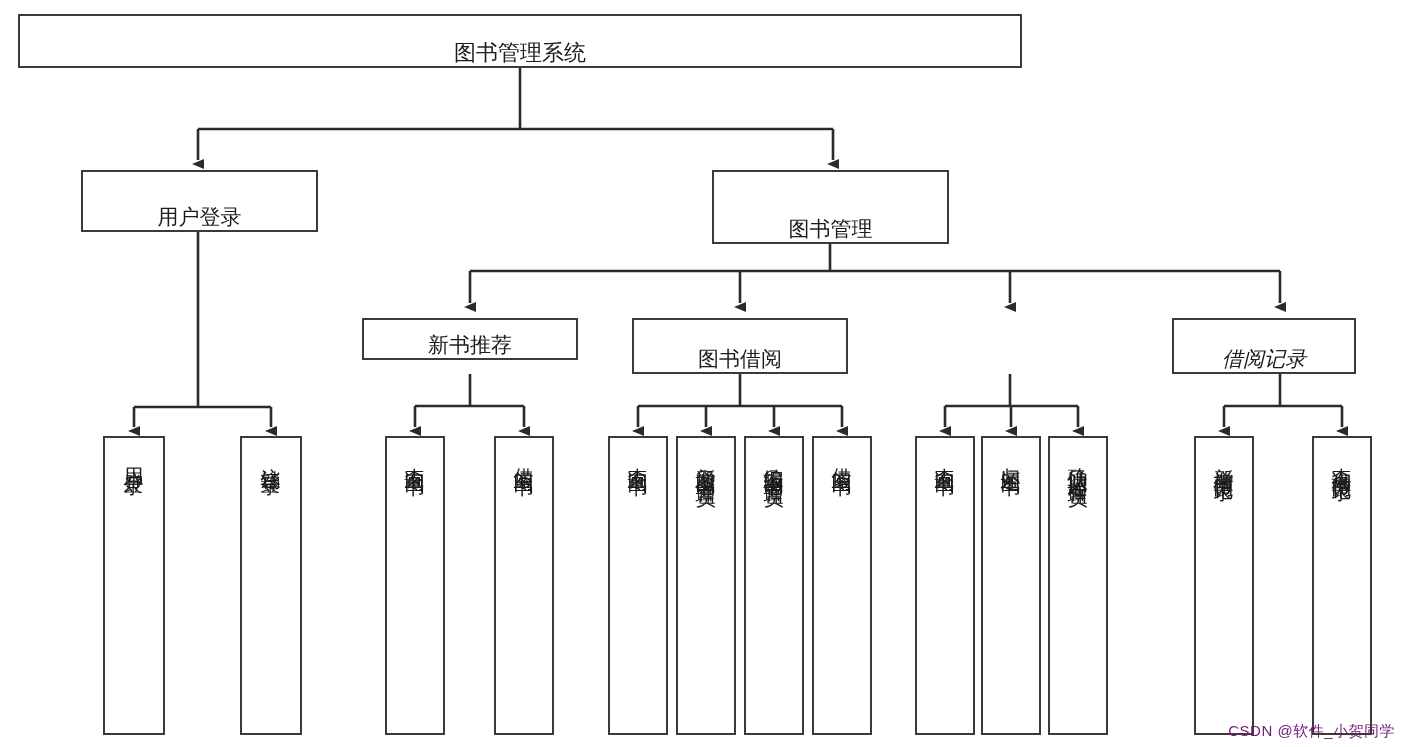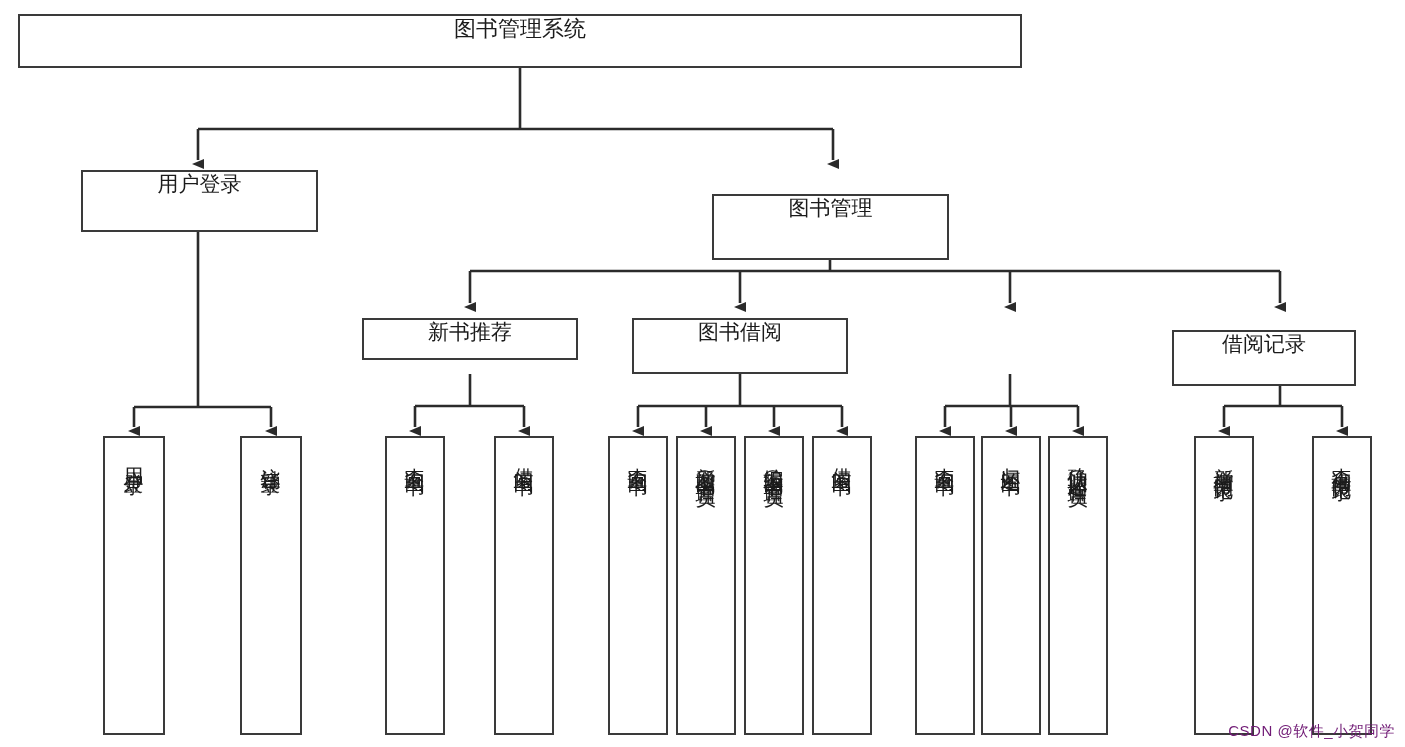--- a/index.html
+++ b/index.html
@@ -1,21 +1,21 @@
 <!DOCTYPE html>
 <html><head>
 <meta charset="utf-8">
 <style>
   html,body{margin:0;padding:0;background:#ffffff;}
   body{width:1405px;height:747px;overflow:hidden;
        font-family:"Liberation Sans","DejaVu Sans",sans-serif;}
   #diagram-root{position:relative;width:1405px;height:747px;background:#fff;}
   svg.edges{position:absolute;left:0;top:0;width:1405px;height:747px;}
   .node{position:absolute;box-sizing:border-box;background:#ffffff;
-        border:2px solid #3a3a3a;display:flex;align-items:flex-start;
+        border:2px solid #3a3a3a;display:flex;align-items:flex-end;
         justify-content:center;color:#1b1b1b;}
   .node .lbl{display:block;text-align:center;line-height:1.18;}
   .node.horiz .lbl{font-size:21px;}
   .node.root .lbl{font-size:22px;}
   .node.vert{align-items:flex-start;padding-top:14px;}
   .node.vert .lbl{writing-mode:vertical-rl;text-orientation:upright;
        font-size:20px;letter-spacing:3px;line-height:1;}
   .watermark{position:absolute;right:10px;bottom:6px;font-size:15px;
        color:#701a75;letter-spacing:.5px;white-space:nowrap;}
 </style>
@@ -74,31 +74,31 @@
     </g>
   </svg>
 
   <div class="node root horiz" style="left:18px;top:14px;width:1004px;height:54px;">
     <span class="lbl">图书管理系统</span>
   </div>
 
   <div class="node horiz" style="left:81px;top:170px;width:237px;height:62px;">
     <span class="lbl">用户登录</span>
   </div>
-  <div class="node horiz" style="left:712px;top:170px;width:237px;height:66px;margin-top:24px;">
+  <div class="node horiz" style="left:712px;top:170px;width:237px;height:74px;">
     <span class="lbl">图书管理</span>
   </div>
 
   <div class="node horiz" style="left:362px;top:318px;width:216px;height:42px;">
     <span class="lbl">新书推荐</span>
   </div>
   <div class="node horiz" style="left:632px;top:318px;width:216px;height:56px;">
     <span class="lbl">图书借阅</span>
   </div>
-  <div class="node horiz" style="left:1172px;top:330px;width:184px;height:56px;">
+  <div class="node horiz" style="left:1172px;top:318px;width:184px;height:56px;font-style:italic;">
     <span class="lbl">借阅记录</span>
   </div>
 
   <div class="node vert" style="left:103px;top:436px;width:62px;height:299px;">
     <span class="lbl">用户登录</span>
   </div>
   <div class="node vert" style="left:240px;top:436px;width:62px;height:299px;">
     <span class="lbl">注销登录</span>
   </div>
 

